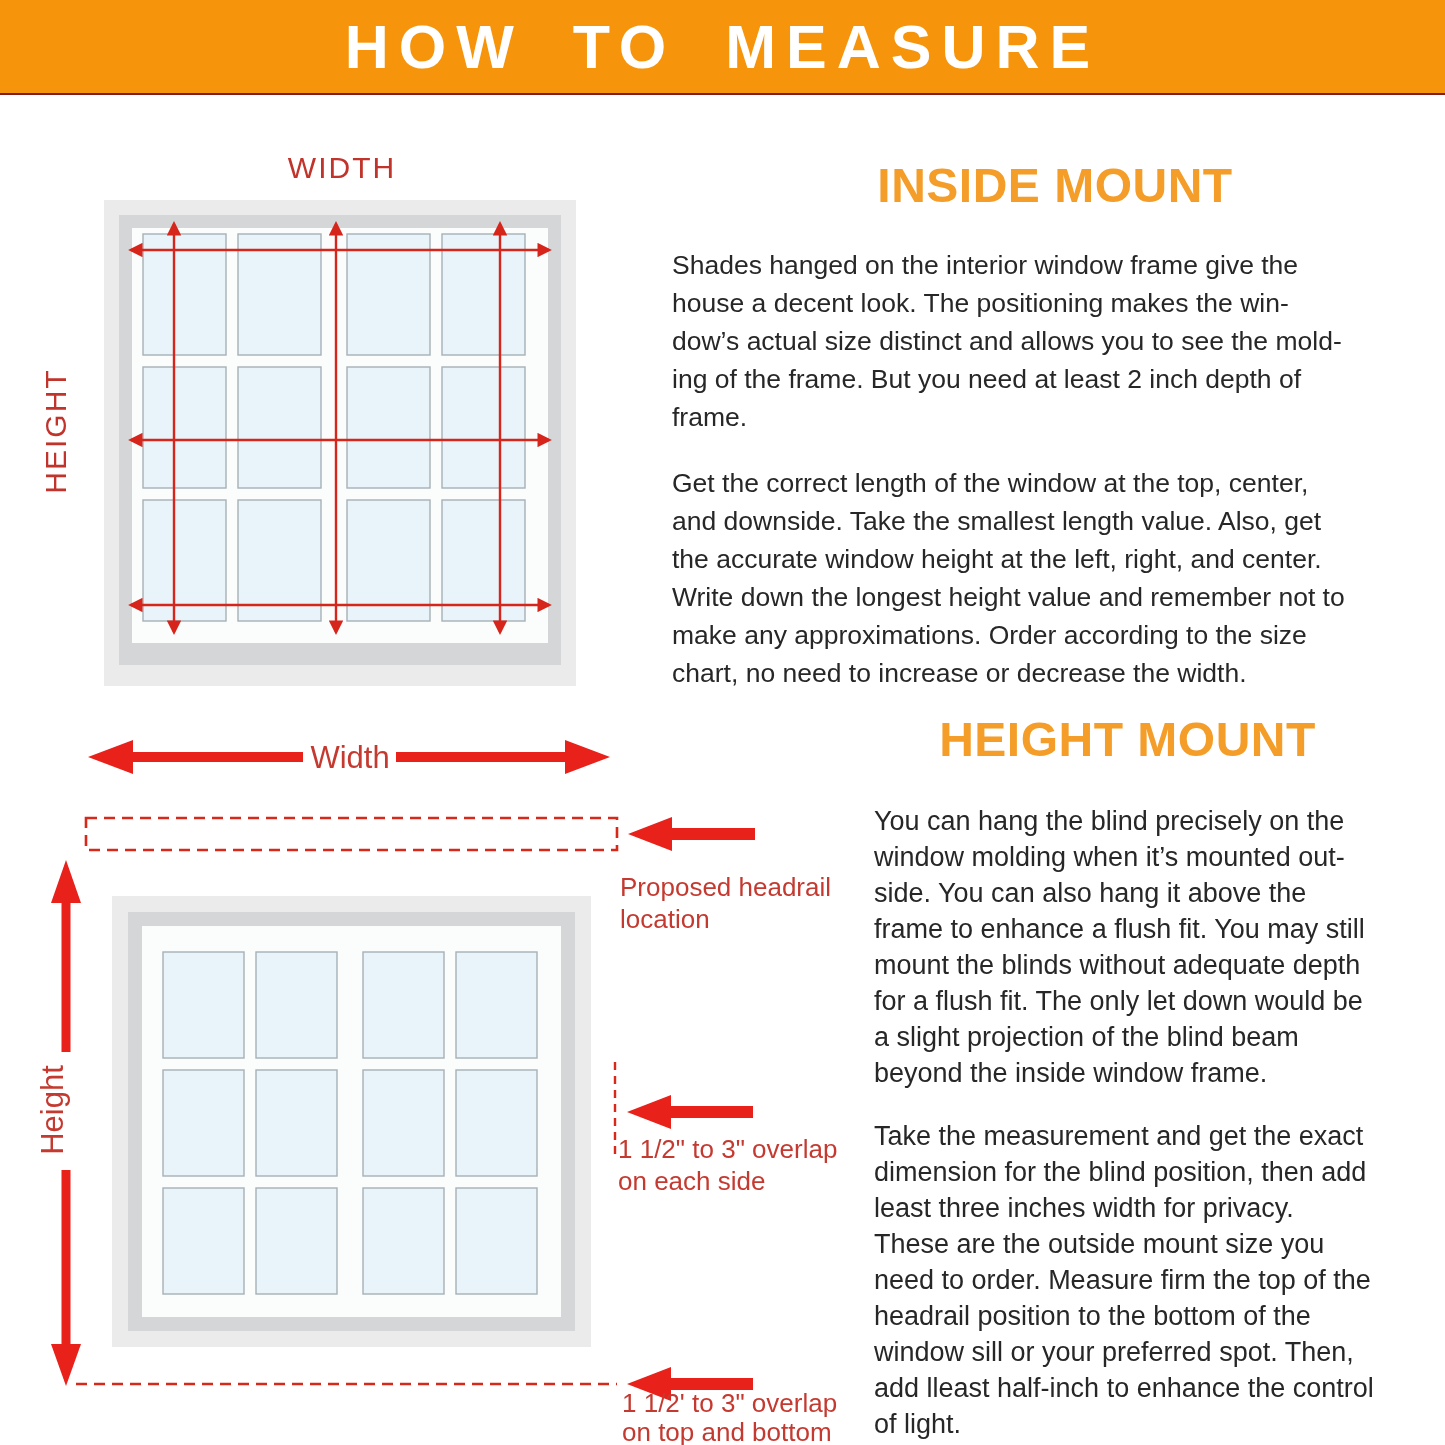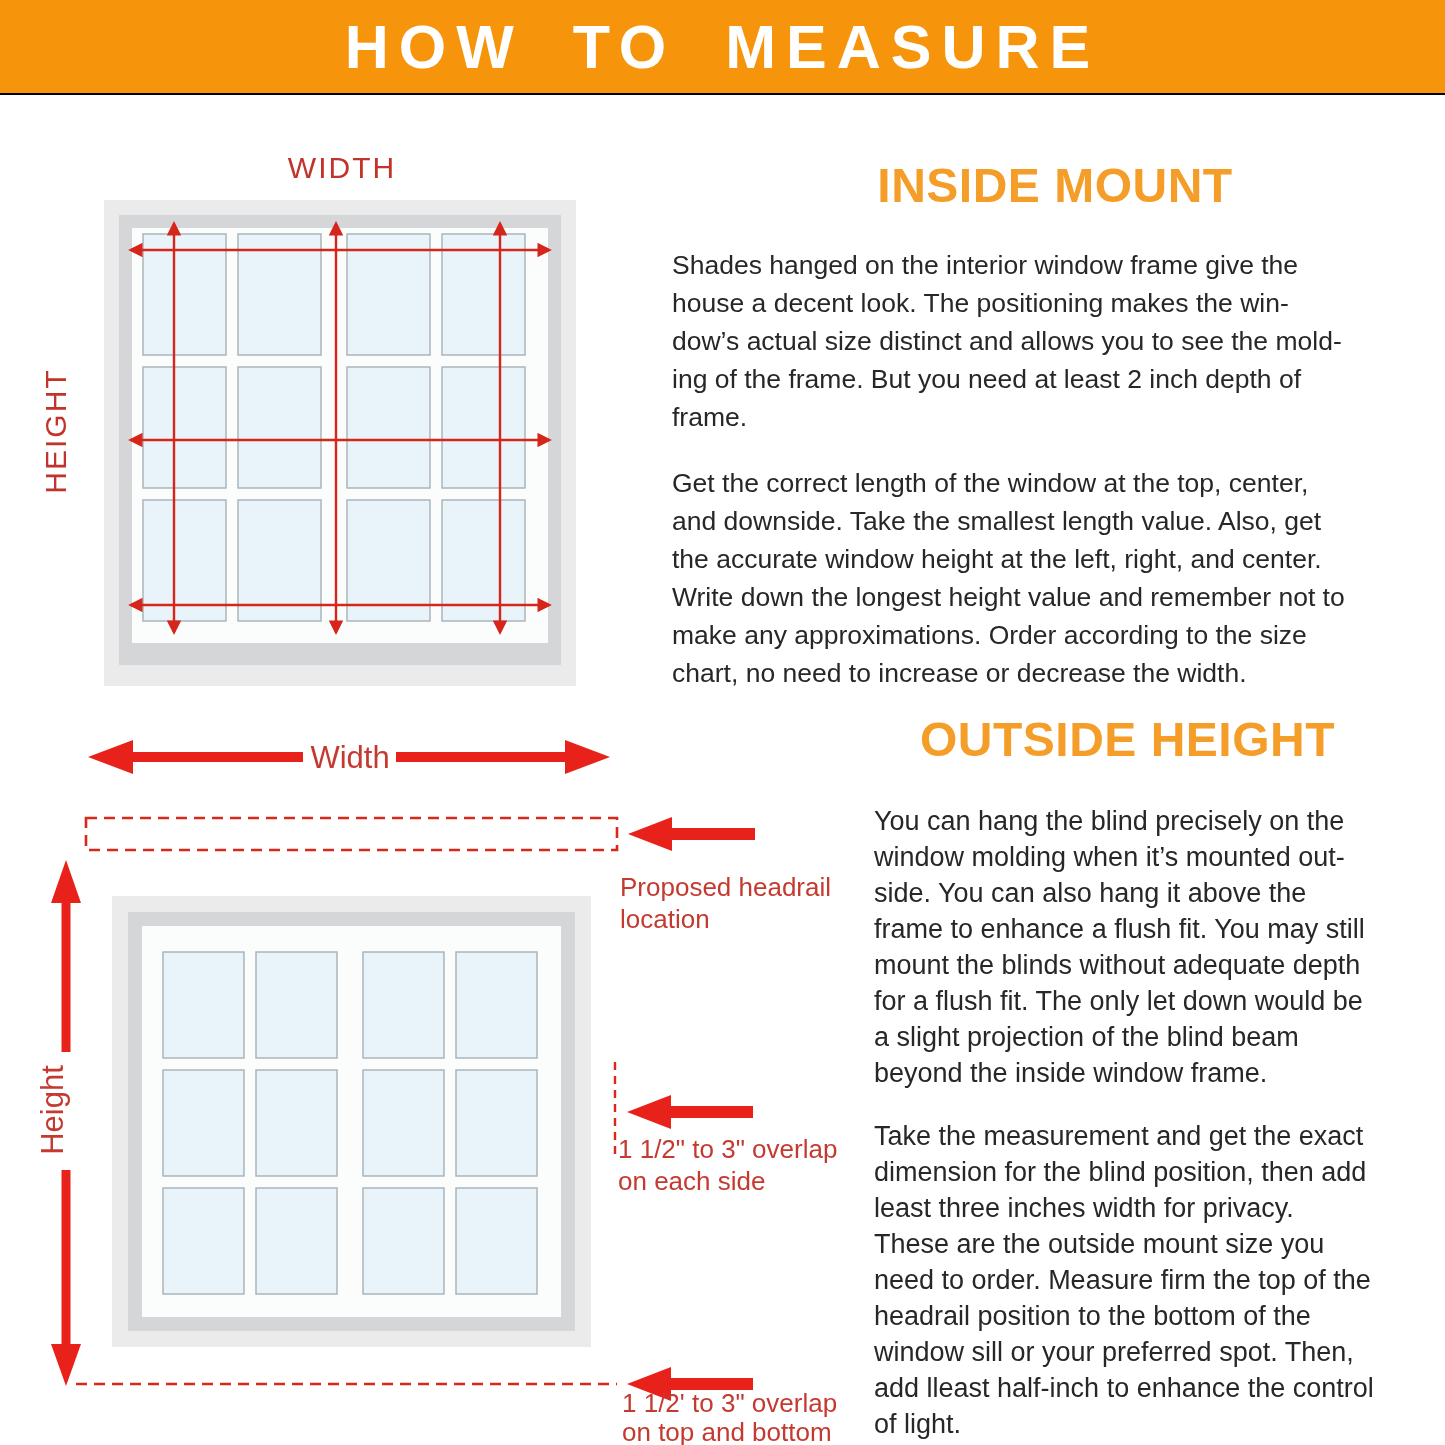--- a/index.html
+++ b/index.html
@@ -6,21 +6,21 @@
     --orange-banner:#F6950B; --orange-heading:#F49D28;
     --red-thin:#D6251B; --red-thick:#E8211A; --red-dash:#D7281A;
     --red-label:#C43A30; --red-label-top:#C0342B;
     --win-outer:#EBEBEB; --win-mid:#D4D6D7; --win-inner:#FBFCFC;
     --pane:#E8F4FA; --pane-stroke:#A6B1B6; --body-text:#272727;
   }
   html,body{margin:0;padding:0}
   body{width:1445px;height:1445px;position:relative;background:#fff;overflow:hidden;
        font-family:"Liberation Sans",sans-serif;}
   .banner{position:absolute;left:0;top:0;width:1445px;height:93px;background:var(--orange-banner);
-          border-bottom:2px solid #000000;display:flex;align-items:center;justify-content:center}
+          border-bottom:2px solid #7f1d1d;display:flex;align-items:center;justify-content:center}
   .banner h1{margin:0;color:#fff;font-size:61px;font-weight:bold;letter-spacing:10px;word-spacing:22px}
   .heading{position:absolute;text-align:center;color:var(--orange-heading);
            font-size:48px;font-weight:bold;letter-spacing:.5px}
   .para{position:absolute;color:var(--body-text);white-space:pre-line}
   .para.inside{left:672px;width:800px;font-size:26.5px;line-height:38px}
   .para.outside{left:874px;width:590px;font-size:27px;line-height:36px}
   svg{position:absolute;overflow:visible}
   .ring1{fill:var(--win-outer)} .ring2{fill:var(--win-mid)} .ring3{fill:var(--win-inner)}
   .pane{fill:var(--pane);stroke:var(--pane-stroke);stroke-width:1.4}
   .thin{stroke:var(--red-thin);stroke-width:2.4;fill:none}
@@ -43,21 +43,21 @@
 dow’s actual size distinct and allows you to see the mold-
 ing of the frame. But you need at least 2 inch depth of
 frame.</div>
 <div class="para inside" style="top:464px">Get the correct length of the window at the top, center,
 and downside. Take the smallest length value. Also, get
 the accurate window height at the left, right, and center.
 Write down the longest height value and remember not to
 make any approximations. Order according to the size
 chart, no need to increase or decrease the width.</div>
 
-<div class="heading" style="left:810px;top:712px;width:635px">OUTSIDE HEIGHT</div>
+<div class="heading" style="left:810px;top:712px;width:635px">HEIGHT MOUNT</div>
 <div class="para outside" style="top:803px">You can hang the blind precisely on the
 window molding when it’s mounted out-
 side. You can also hang it above the
 frame to enhance a flush fit. You may still
 mount the blinds without adequate depth
 for a flush fit. The only let down would be
 a slight projection of the blind beam
 beyond the inside window frame.</div>
 <div class="para outside" style="top:1118px">Take the measurement and get the exact
 dimension for the blind position, then add

